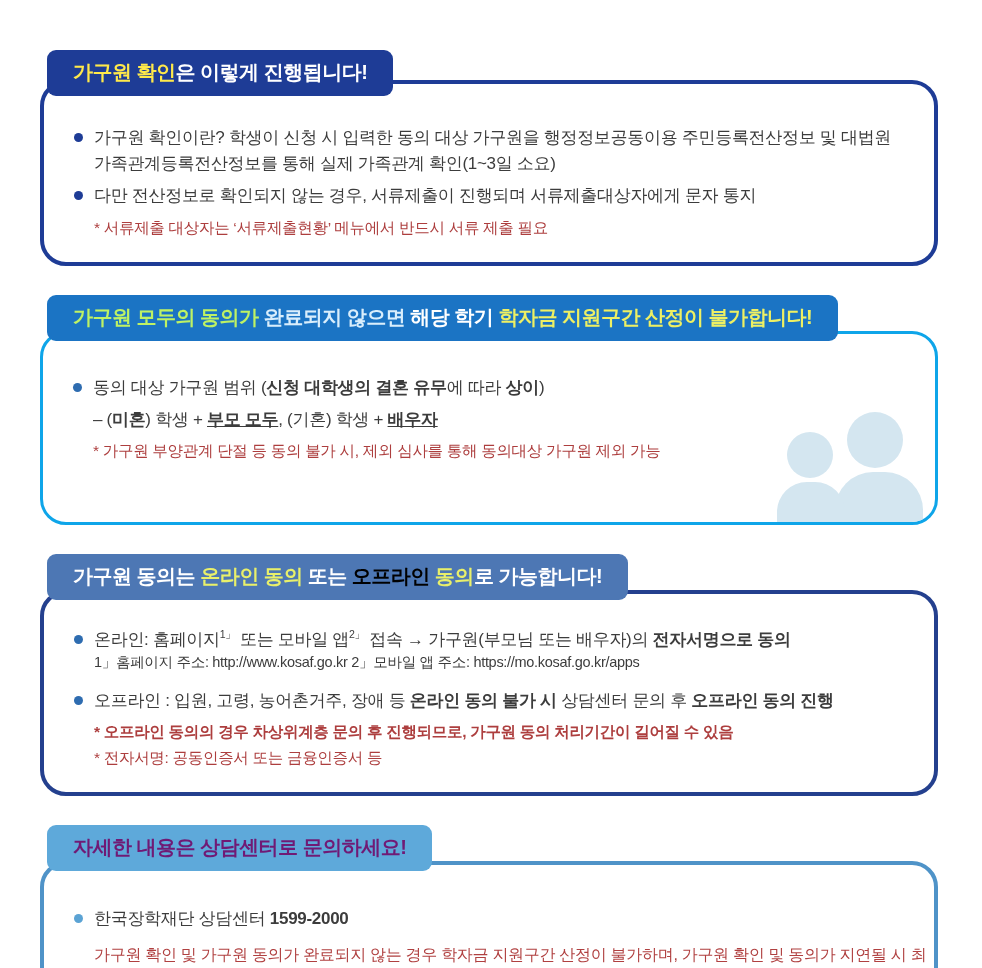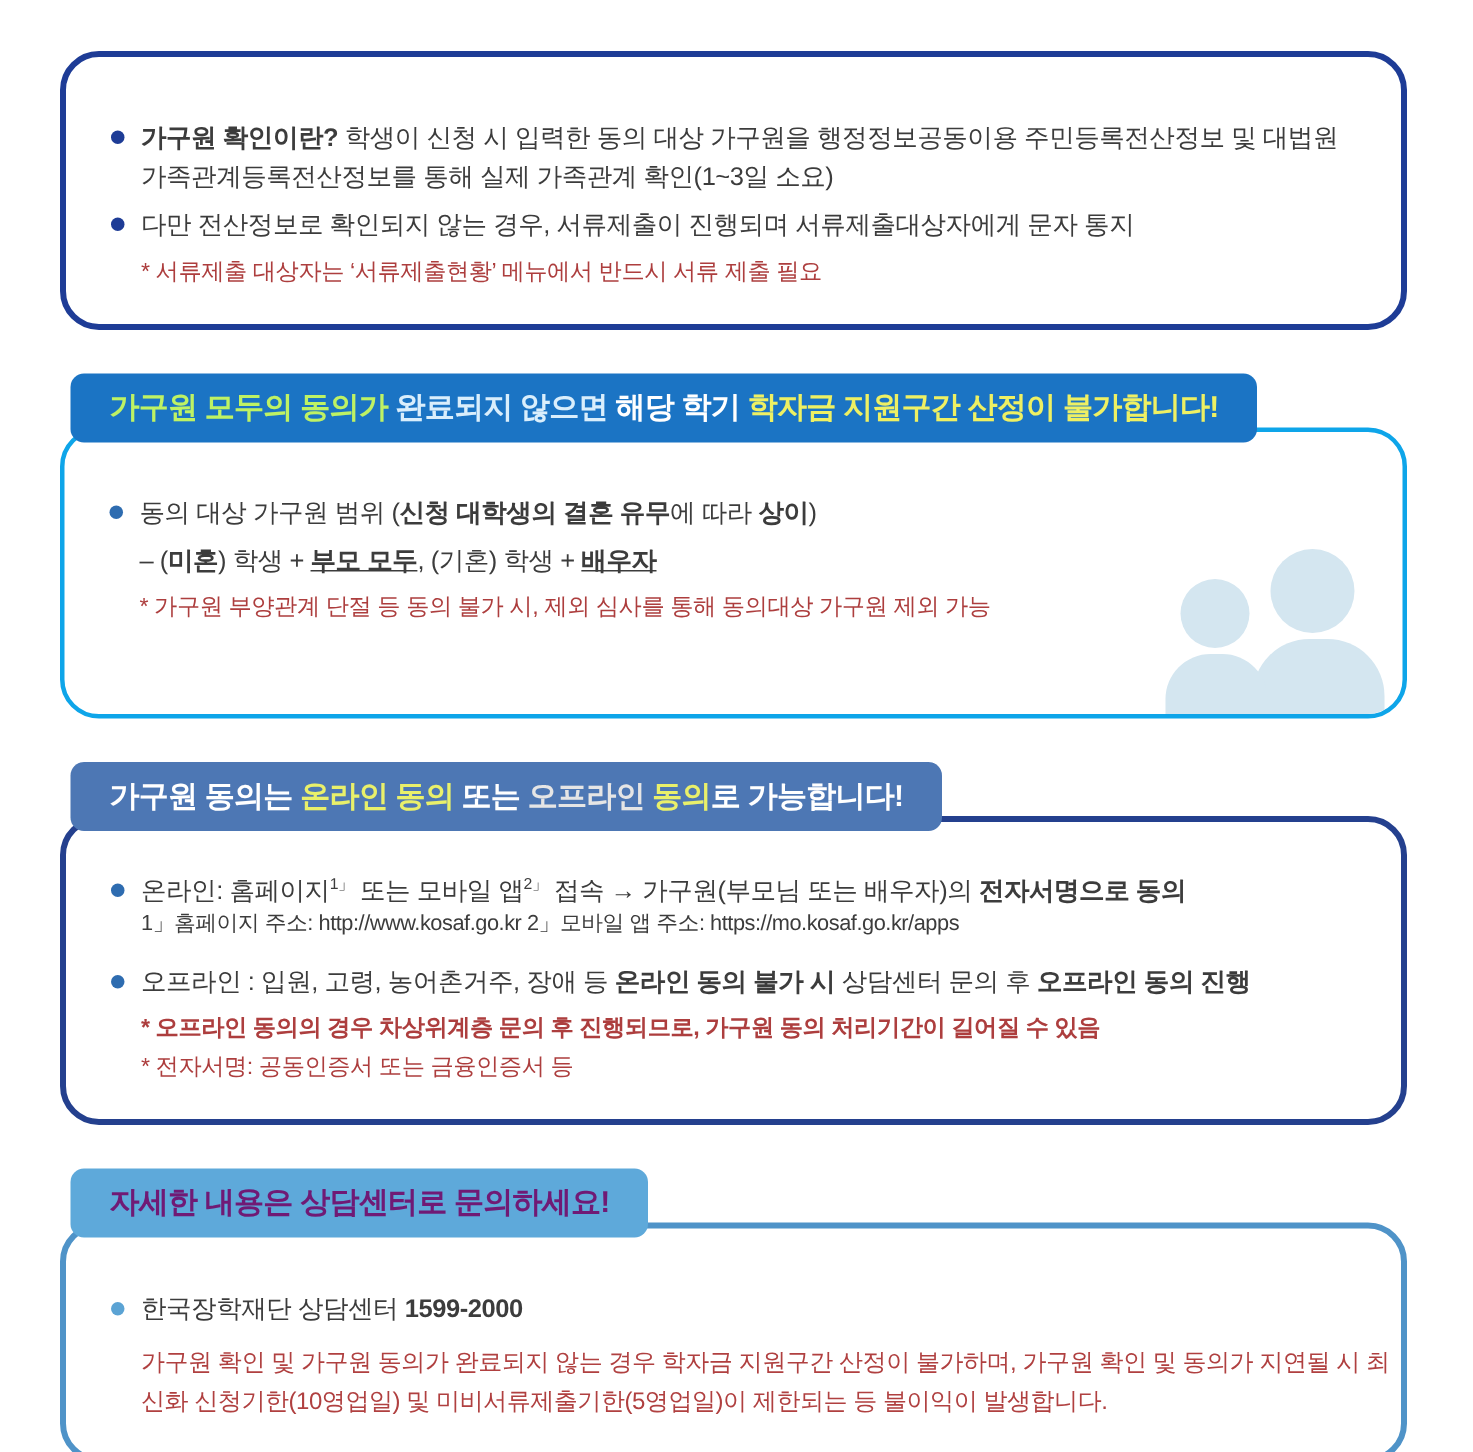--- a/index.html
+++ b/index.html
@@ -41,24 +41,25 @@
   .note { margin:4px 0 2px 20px; font-size:15.5px; color:#ad3e3e; line-height:1.55; letter-spacing:-0.3px; }
   .para { margin:10px 0 2px 20px; font-size:16px; color:#b04040; line-height:1.65; letter-spacing:-0.3px; width:840px; }
   .sup  { font-size:0.62em; vertical-align:super; }
   .people { position:absolute; right:4px; bottom:-6px; z-index:0; }
   .mt14 { margin-top:14px; }
 </style>
 </head>
 <body>
 
 <div class="section s1">
+  <div class="tab"><span style="color: rgb(255, 233, 74);">가구원 확인</span><span style="color: rgb(255, 255, 255);">은 이렇게 진행됩니다!</span></div>
   <div class="box">
     <div class="row">
       <span class="dot"></span>
-      <div class="txt"><span style="font-weight: 700;">가구원 확인이란? </span><span>학생이 신청 시 입력한 동의 대상 가구원을 행정정보공동이용 주민등록전산정보 및 대법원 가족관계등록전산정보를 통해 실제 가족관계 확인(1~3일 소요)</span></div>
+      <div class="txt"><span style="font-weight: 400;">가구원 확인이란? </span><span>학생이 신청 시 입력한 동의 대상 가구원을 행정정보공동이용 주민등록전산정보 및 대법원 가족관계등록전산정보를 통해 실제 가족관계 확인(1~3일 소요)</span></div>
     </div>
     <div class="row">
       <span class="dot"></span>
       <div class="txt"><span>다만 전산정보로 확인되지 않는 경우, 서류제출이 진행되며 서류제출대상자에게 문자 통지</span></div>
     </div>
     <div class="note"><span>* 서류제출 대상자는 ‘서류제출현황’ 메뉴에서 반드시 서류 제출 필요</span></div>
   </div>
 </div>
 
 <div class="section s2">
@@ -73,21 +74,21 @@
     <svg class="people" width="168" height="118" viewBox="0 0 168 118">
       <circle cx="112" cy="30" r="28" fill="#d4e6f0"></circle>
       <rect x="72" y="62" width="88" height="86" rx="38" fill="#d4e6f0"></rect>
       <circle cx="47" cy="45" r="23" fill="#d4e6f0"></circle>
       <rect x="14" y="72" width="68" height="72" rx="30" fill="#d4e6f0"></rect>
     </svg>
   </div>
 </div>
 
 <div class="section s3">
-  <div class="tab"><span style="color: rgb(255, 255, 255);">가구원 동의는 </span><span style="color: rgb(233, 240, 106);">온라인 동의</span><span style="color: rgb(255, 255, 255);"> 또는 </span><span style="color: #e5e5e5; font-family: Liberation Serif, serif;">오프라인</span><span style="color: rgb(233, 240, 106);"> 동의</span><span style="color: rgb(255, 255, 255);">로 가능합니다!</span></div>
+  <div class="tab"><span style="color: rgb(255, 255, 255);">가구원 동의는 </span><span style="color: rgb(233, 240, 106);">온라인 동의</span><span style="color: rgb(255, 255, 255);"> 또는 </span><span style="color: #000000; font-family: Liberation Serif, serif;">오프라인</span><span style="color: rgb(233, 240, 106);"> 동의</span><span style="color: rgb(255, 255, 255);">로 가능합니다!</span></div>
   <div class="box">
     <div class="row" style="margin-bottom:0;">
       <span class="dot"></span>
       <div class="txt"><span>온라인: 홈페이지</span><span class="sup">1」</span><span> 또는 모바일 앱</span><span class="sup">2」</span><span> 접속 → 가구원(부모님 또는 배우자)의 </span><span style="font-weight: 700;">전자서명으로 동의</span></div>
     </div>
     <div class="sub small"><span>1」홈페이지 주소: http://www.kosaf.go.kr   2」모바일 앱 주소: https://mo.kosaf.go.kr/apps</span></div>
     <div class="row mt14">
       <span class="dot"></span>
       <div class="txt"><span>오프라인 : 입원, 고령, 농어촌거주, 장애 등 </span><span style="font-weight: 700;">온라인 동의 불가 시</span><span> 상담센터 문의 후 </span><span style="font-weight: 700;">오프라인 동의 진행</span></div>
     </div>

